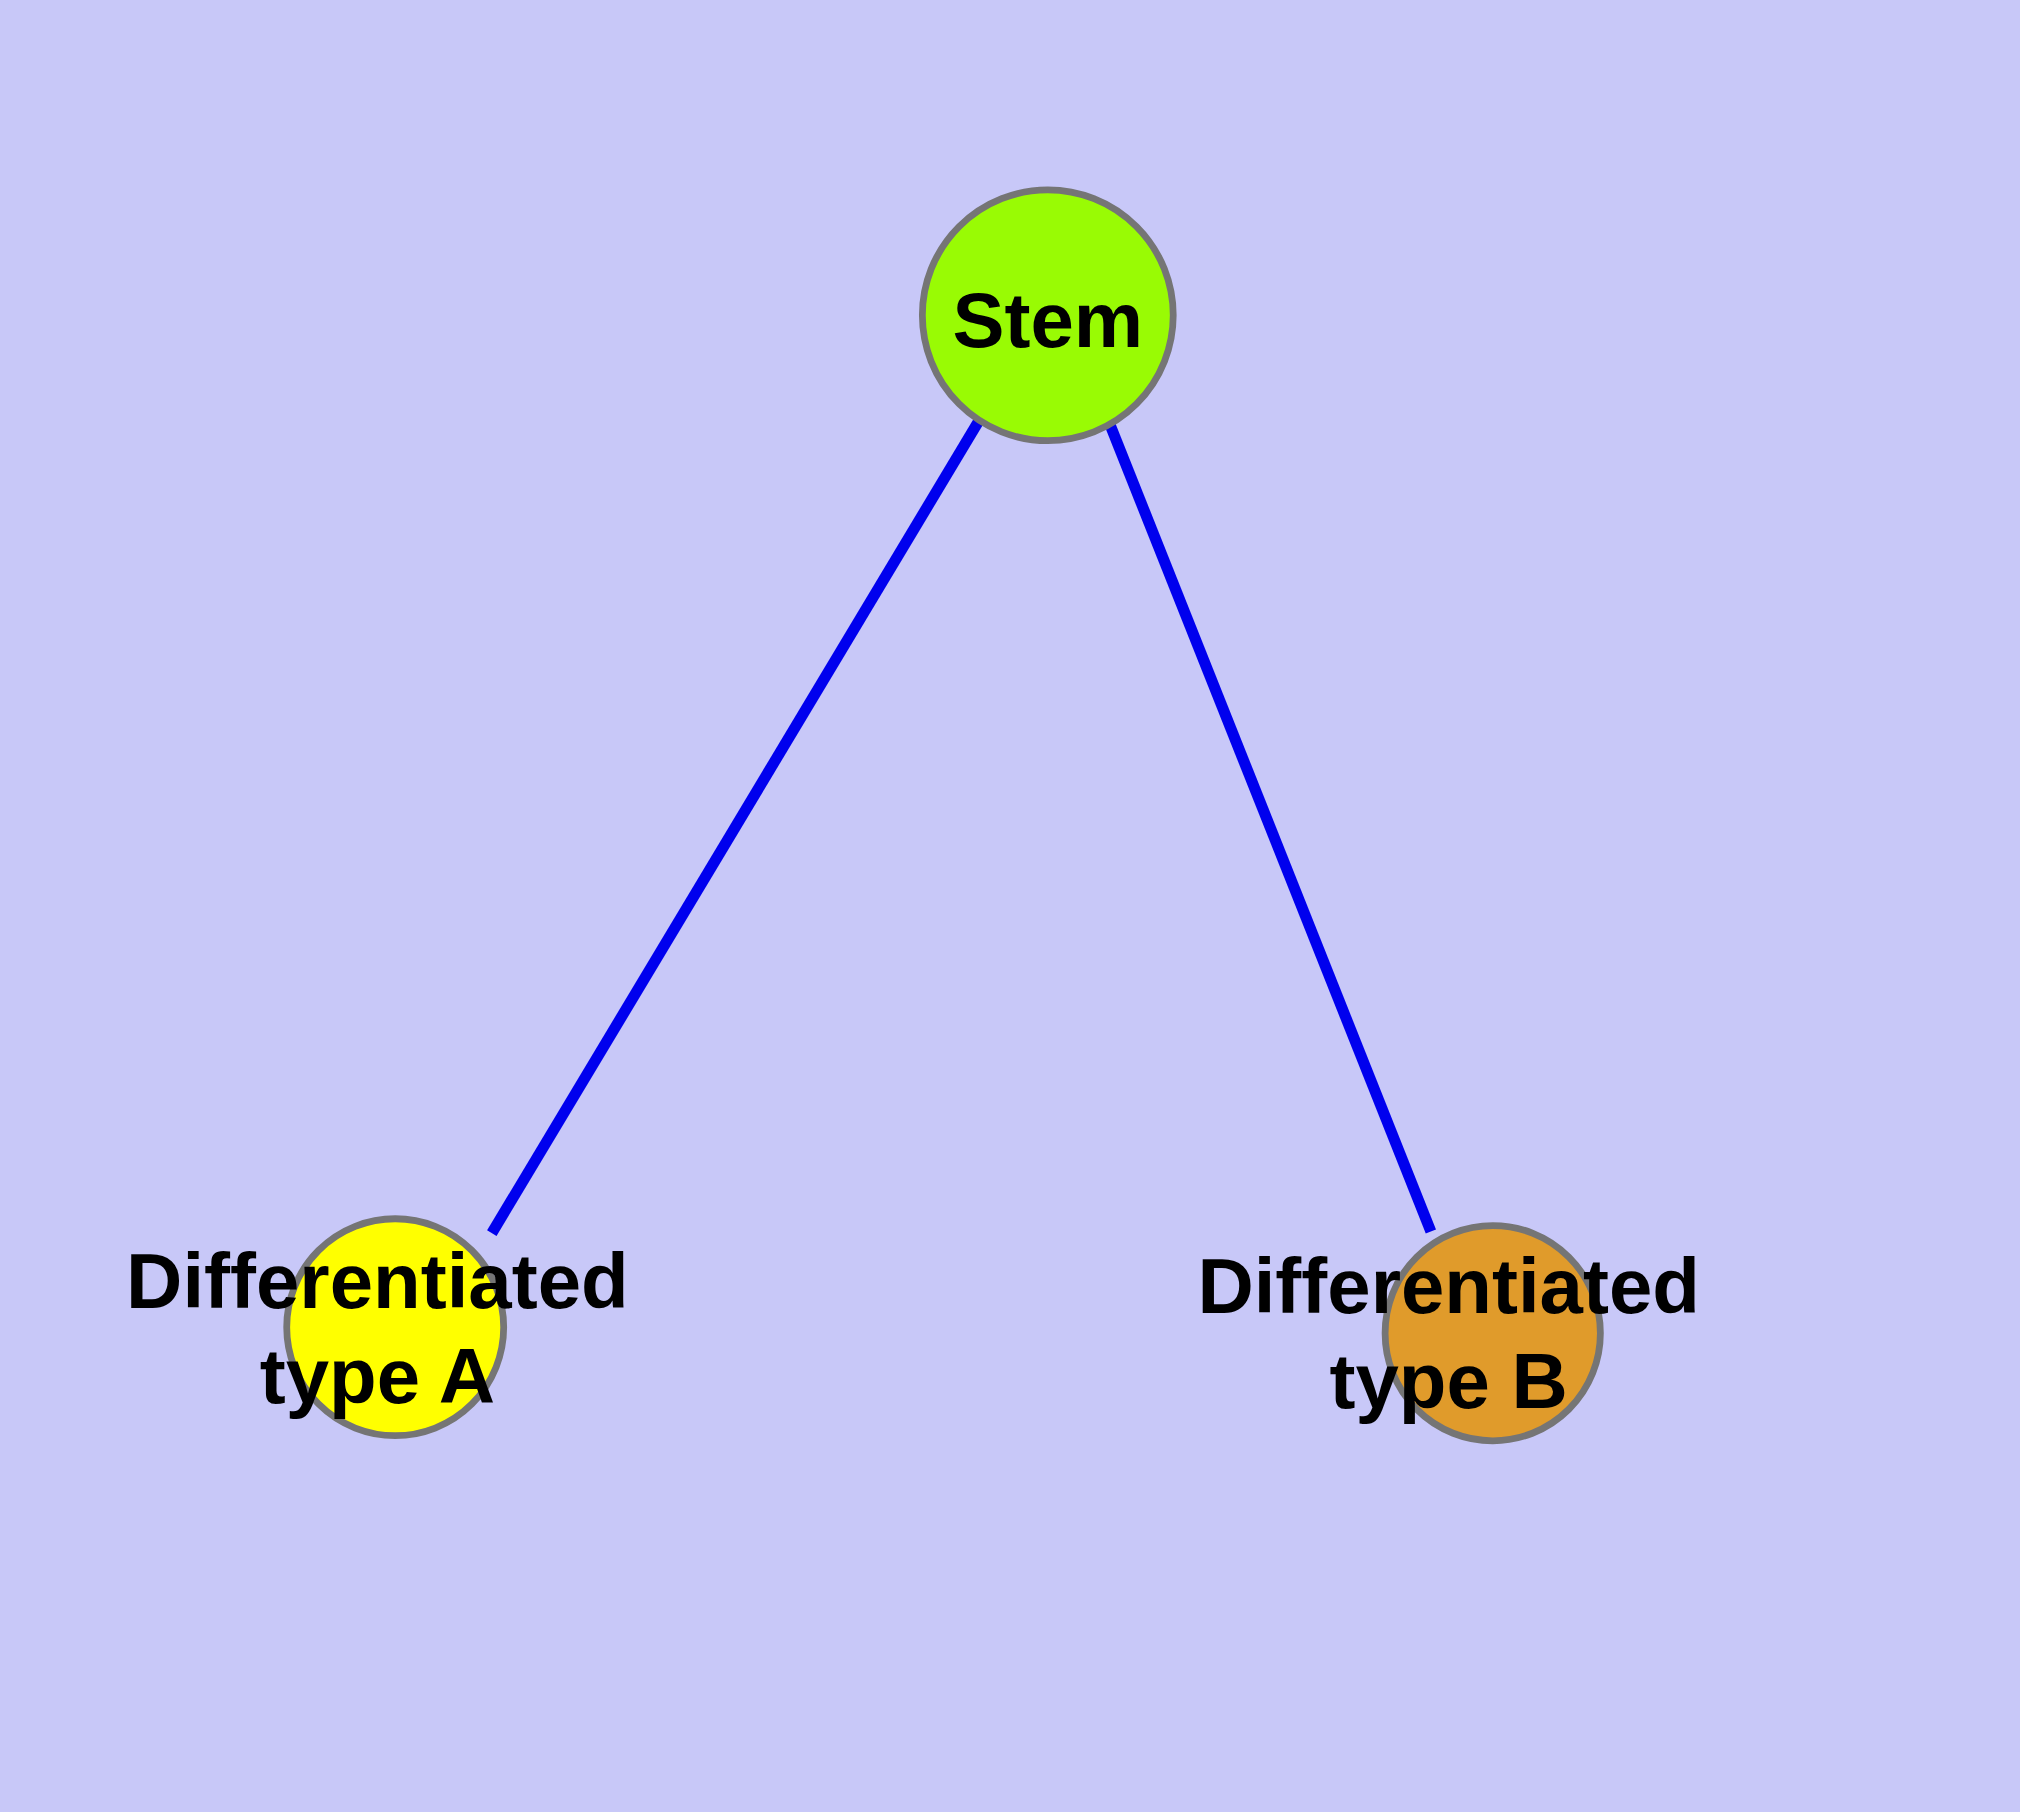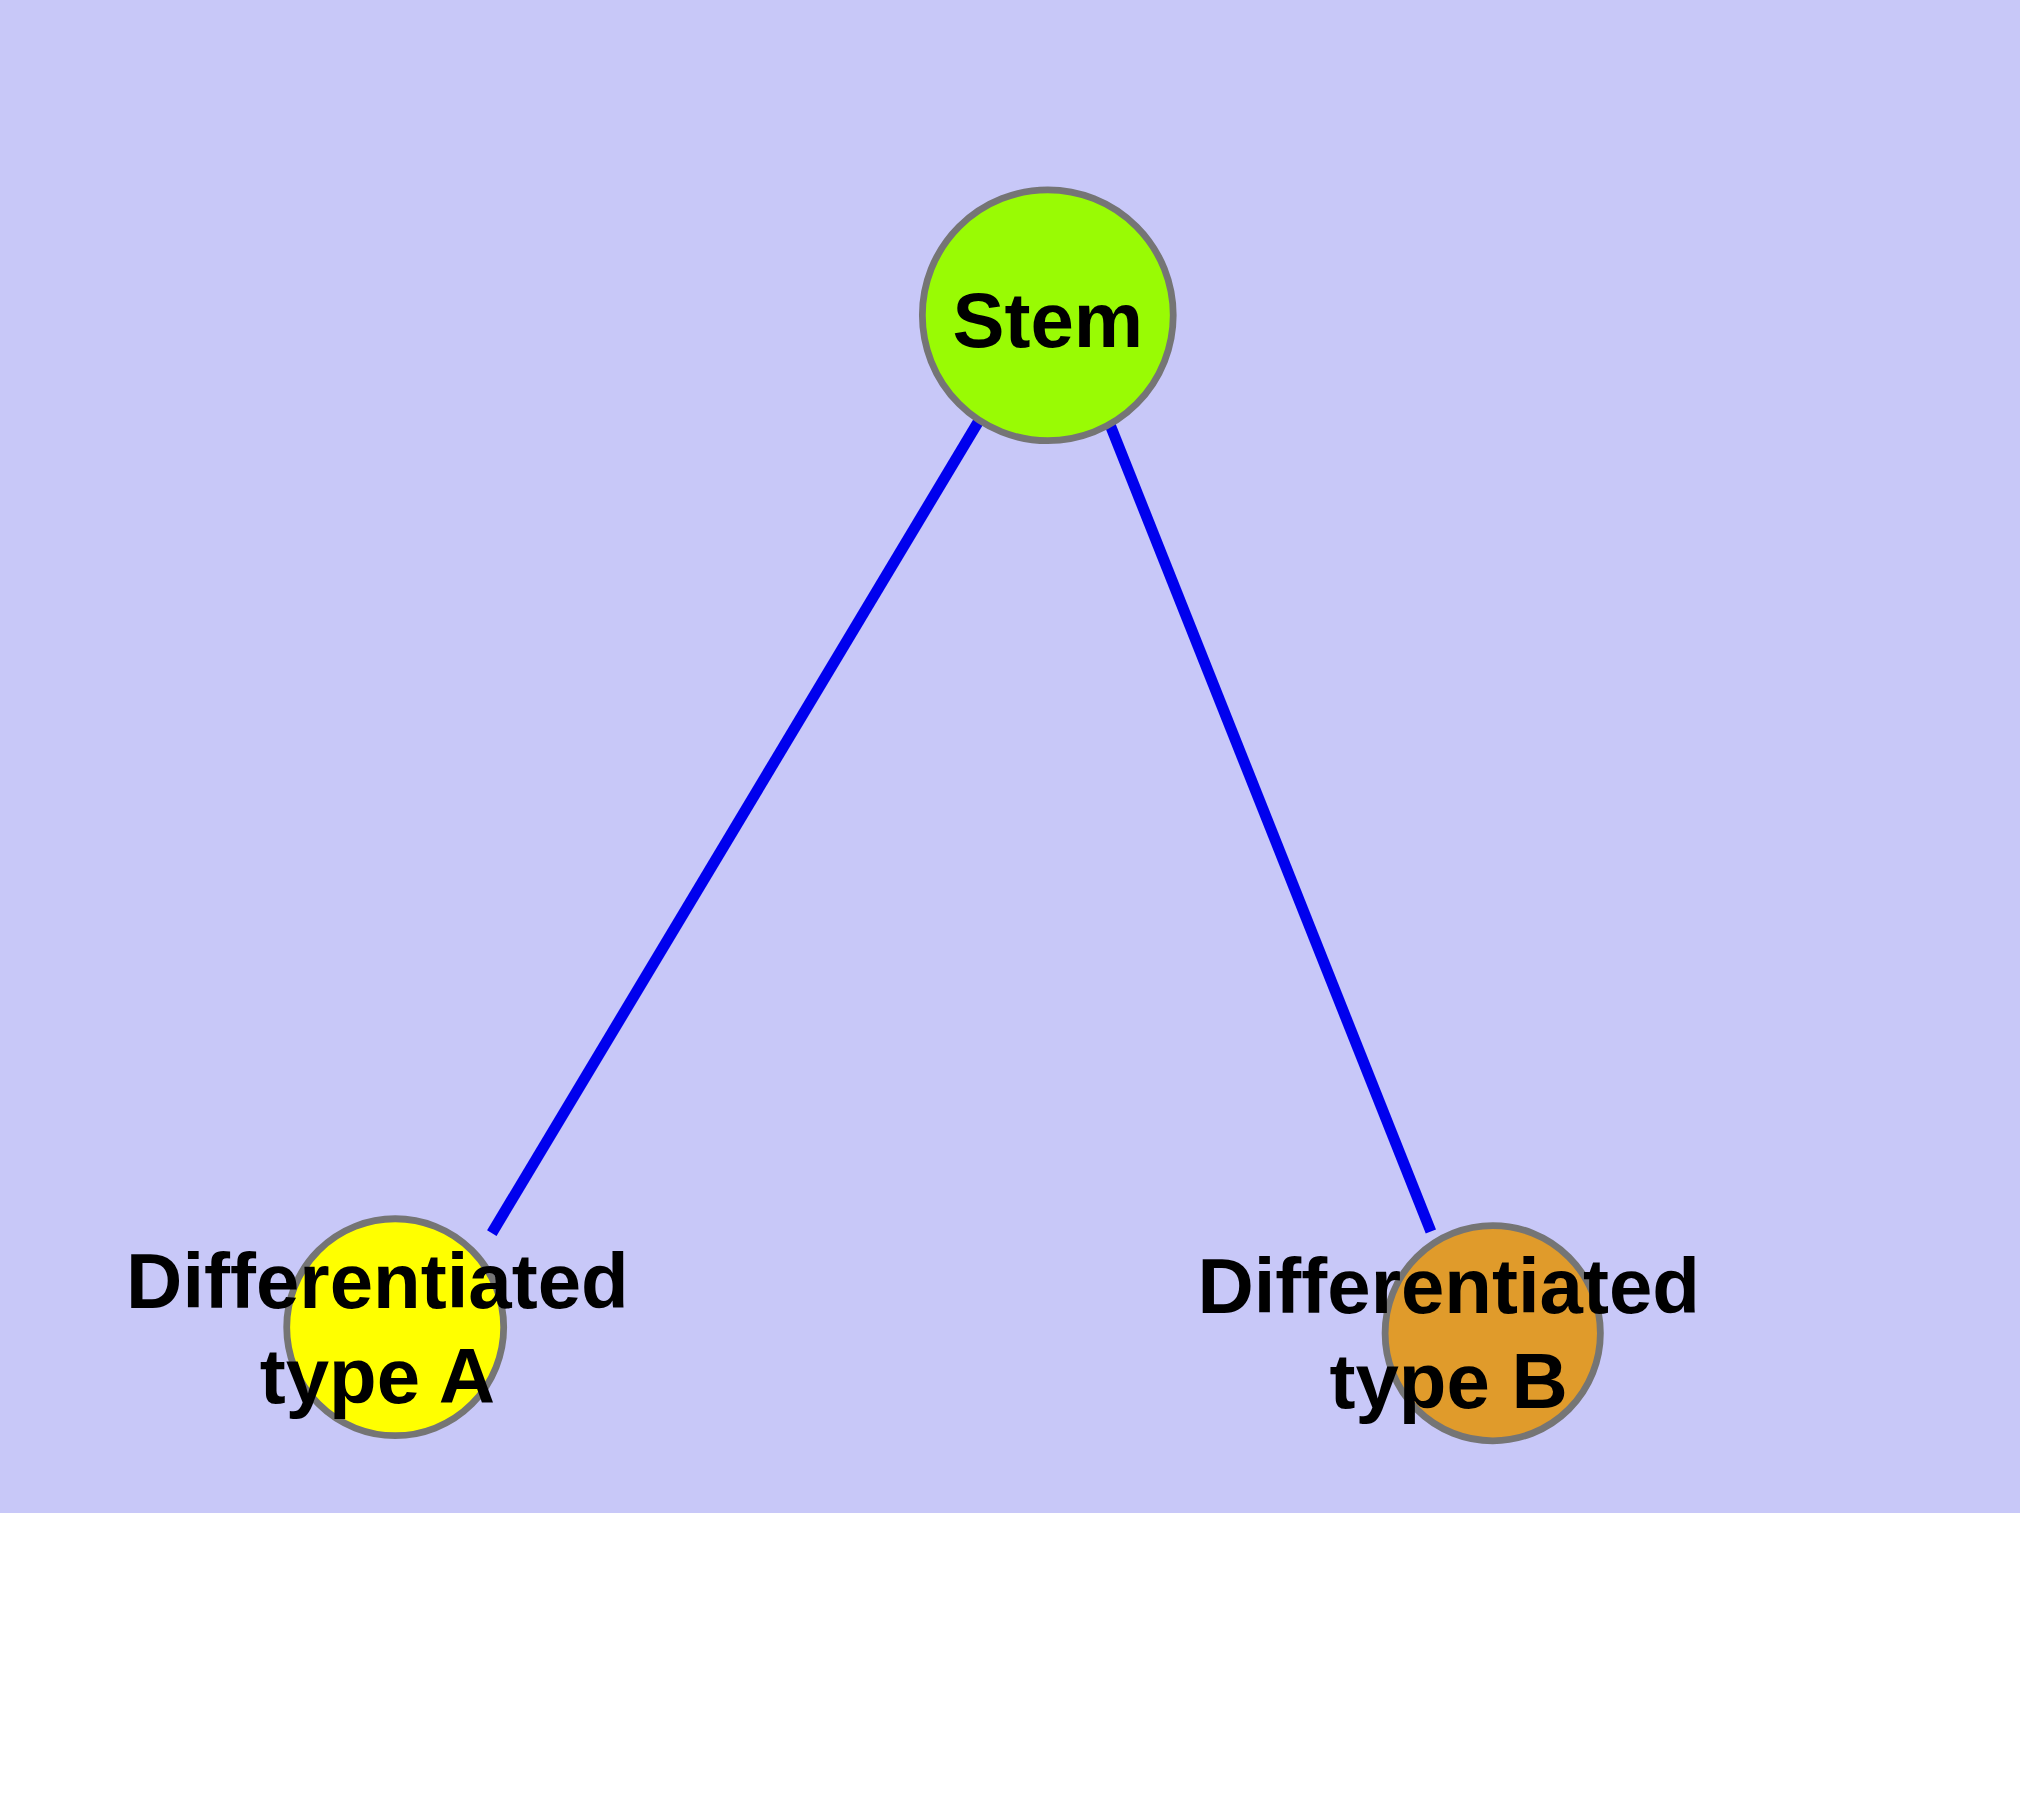--- a/index.html
+++ b/index.html
@@ -32,21 +32,21 @@
     font-weight: bold;
     fill: #000000;
     text-anchor: middle;
     dominant-baseline: auto;
     paint-order: normal;
   }
 </style>
 </head>
 <body>
 
-<div id="canvas" style="width: 2021px; height: 1513px;">
+<div id="canvas" style="width: 2021px; height: 1812px;">
 
   <div id="bg-rect" style="background: rgb(200, 200, 248); width: 2021px; height: 1812px;"></div>
 
   <svg id="graph-svg" viewBox="0 0 2384 2138" xmlns="http://www.w3.org/2000/svg" style="width: 2021px; height: 1812px;">
 
     <g>
       <line id="edge-0" stroke-linecap="butt" x1="1155" y1="496" x2="580" y2="1455" stroke="#0000ee" stroke-width="13"></line>
       <line id="edge-1" stroke-linecap="butt" x1="1309" y1="500" x2="1688" y2="1453" stroke="#0000ee" stroke-width="13"></line>
     </g>
 

